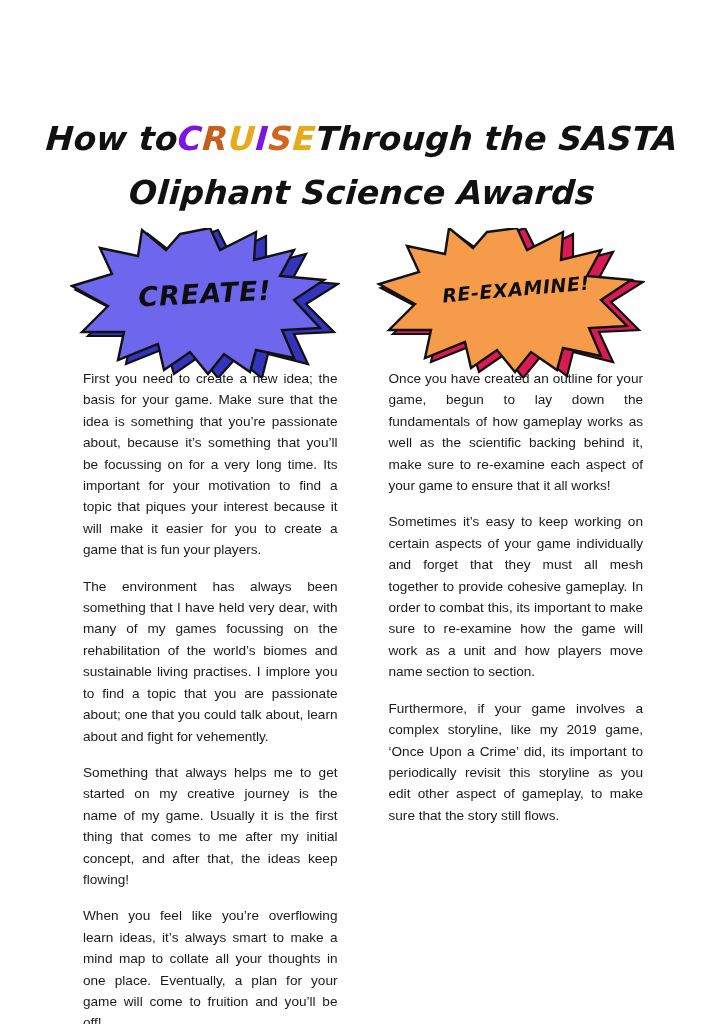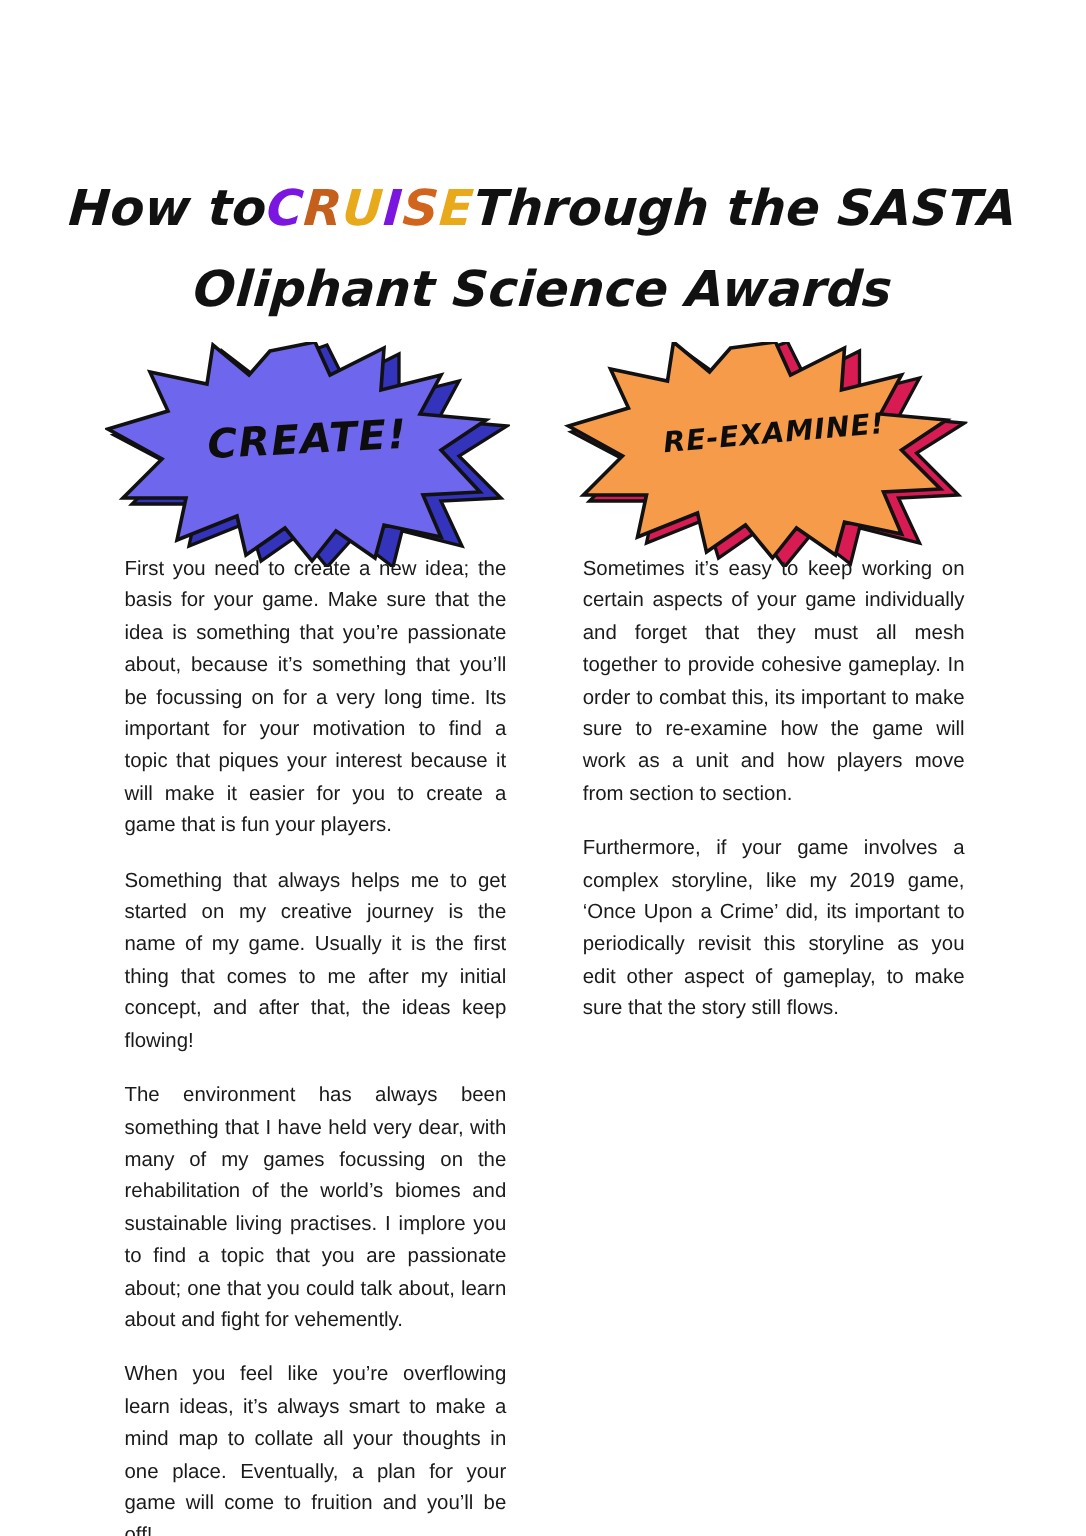--- a/index.html
+++ b/index.html
@@ -151,25 +151,26 @@
       </svg>
       <div class="burst-label burst-label-right">RE-EXAMINE!</div>
     </div>
 
   </div>
 
   <div class="columns">
 
     <div class="column">
       <p>First you need to create a new idea; the basis for your game. Make sure that the idea is something that you’re passionate about, because it’s something that you’ll be focussing on for a very long time. Its important for your motivation to find a topic that piques your interest because it will make it easier for you to create a game that is fun your players.</p>
+      <p>The environment has always been something that I have held very dear, with many of my games focussing on the rehabilitation of the world’s biomes and sustainable living practises. I implore you to find a topic that you are passionate about; one that you could talk about, learn about and fight for vehemently.</p>
       <p>Something that always helps me to get started on my creative journey is the name of my game. Usually it is the first thing that comes to me after my initial concept, and after that, the ideas keep flowing!</p>
-      <p>The environment has always been something that I have held very dear, with many of my games focussing on the rehabilitation of the world’s biomes and sustainable living practises. I implore you to find a topic that you are passionate about; one that you could talk about, learn about and fight for vehemently.</p>
       <p>When you feel like you’re overflowing learn ideas, it’s always smart to make a mind map to collate all your thoughts in one place. Eventually, a plan for your game will come to fruition and you’ll be off!</p>
     </div>
 
     <div class="column">
-      <p>Sometimes it’s easy to keep working on certain aspects of your game individually and forget that they must all mesh together to provide cohesive gameplay. In order to combat this, its important to make sure to re-examine how the game will work as a unit and how players move from section to section.</p>
+      <p>Once you have created an outline for your game, begun to lay down the fundamentals of how gameplay works as well as the scientific backing behind it, make sure to re-examine each aspect of your game to ensure that it all works!</p>
+      <p>Sometimes it’s easy to keep working on certain aspects of your game individually and forget that they must all mesh together to provide cohesive gameplay. In order to combat this, its important to make sure to re-examine how the game will work as a unit and how players move name section to section.</p>
       <p>Furthermore, if your game involves a complex storyline, like my 2019 game, ‘Once Upon a Crime’ did, its important to periodically revisit this storyline as you edit other aspect of gameplay, to make sure that the story still flows.</p>
     </div>
 
   </div>
 
 </div>
 
 </body></html>

